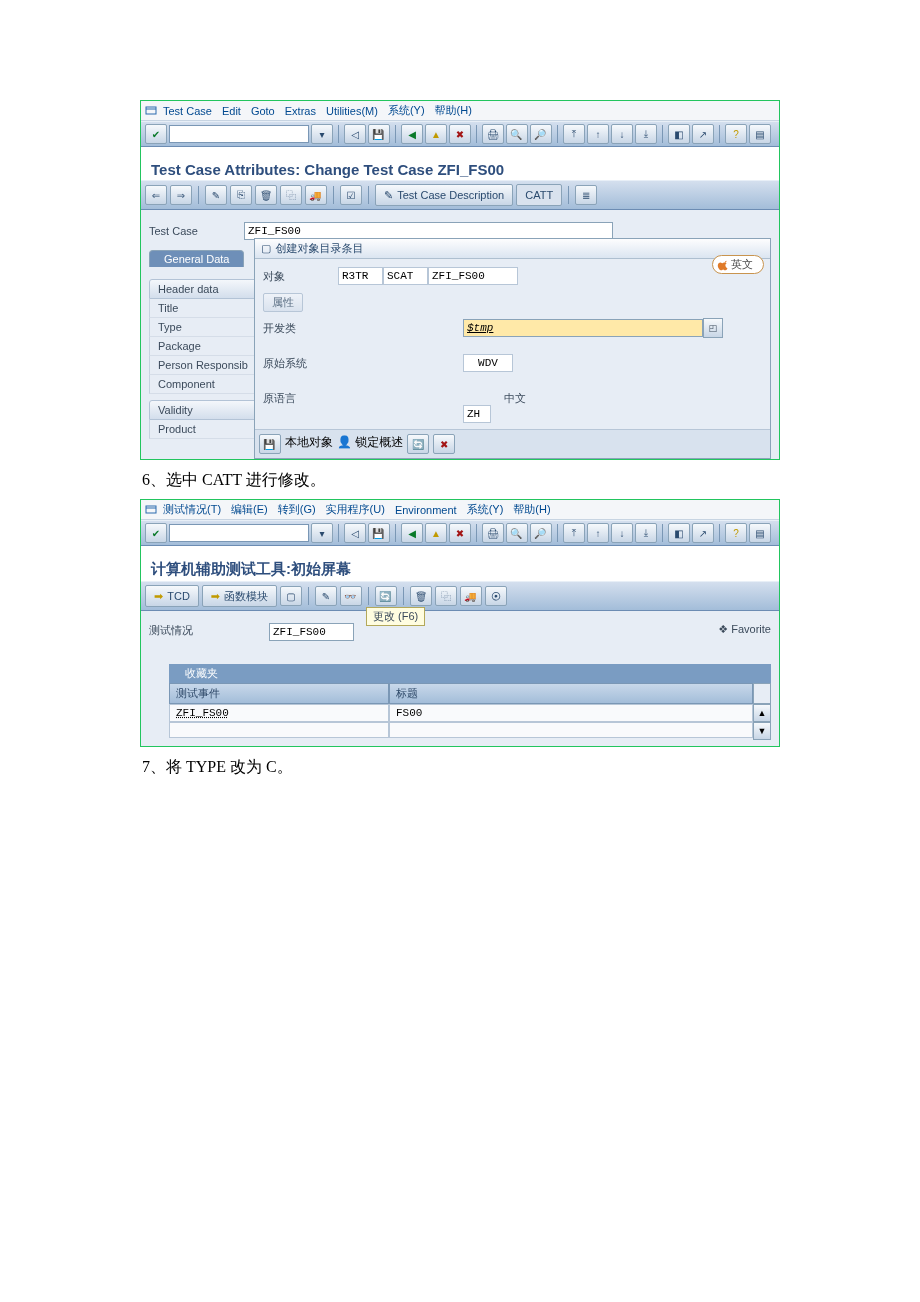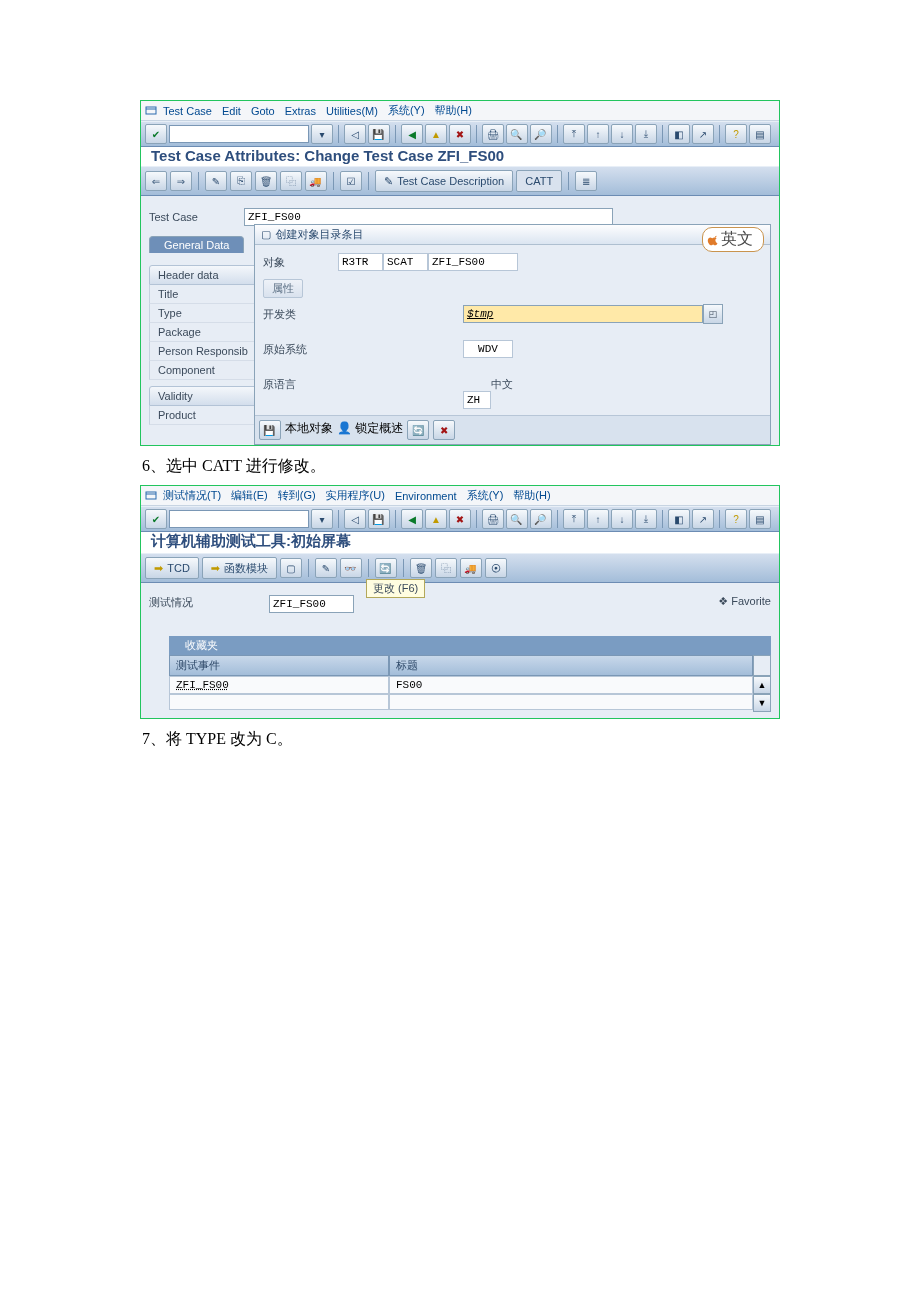--- a/index.html
+++ b/index.html
@@ -69,21 +69,21 @@
     cursor: pointer;
   }
   .tbtn.grn { color: #0a7a2a; }
   .tbtn.red { color: #a31515; }
   .tbtn.yel { color: #c19a00; }
   .divider { width:1px; height:18px; background:#7a97b5; margin:0 3px; }
   .title-area {
     font-size: 15px;
     font-weight: bold;
     color: #2e4e7d;
-    padding: 0 10px 2px 10px;
+    padding: 14px 10px 2px 10px;
     background: #fff;
   }
   .appbar {
     display: flex;
     align-items: center;
     background: linear-gradient(#d4dfee,#a3bdd9);
     border-top: 1px solid #e8eff7;
     border-bottom: 1px solid #6c8cb3;
     padding: 3px 4px;
     gap: 3px;
@@ -202,27 +202,27 @@
   }
   .popup-footer {
     display:flex;
     gap:4px;
     padding:4px;
     border-top:1px solid #b7c6d7;
     background:#d8e2ee;
   }
   .lang-pill {
     position:absolute;
-    top:2px;
+    top:16px;
     right:6px;
     background:#fff;
     border:1px solid #c9944e;
     border-radius:10px;
     padding:1px 10px 1px 4px;
-    font-size:16px;
+    font-size:11px;
     color:#4a4a4a;
     display:flex;
     align-items:center;
   }
   .lang-pill svg { width:14px; height:14px; }
   .main-wrap { position: relative; }
   .para {
     font-family: "SimSun","Songti SC",serif;
     font-size: 16px;
     margin: 10px 2px 8px 2px;
@@ -390,21 +390,21 @@
                 <span class="search-help">◰</span>
               </div>
               <div style="height:12px"></div>
               <div class="fld-row">
                 <span style="width:200px">原始系统</span>
                 <input class="popup-input ro" style="width: 50px; text-align: center;" value="WDV">
               </div>
               <div class="fld-row">
                 <span style="width:200px">原语言</span>
                 <input class="popup-input ro" style="width: 28px; margin-top: 31px;" value="ZH">
-                <span style="margin-left:0">中文</span>
+                <span style="margin-left:13px">中文</span>
               </div>
             </div>
             <div class="popup-footer">
               <span class="tbtn">💾</span>
               <span class="txtbtn">本地对象</span>
               <span class="txtbtn">
                 <span>👤</span>
                 <span>锁定概述</span>
               </span>
               <span class="tbtn">🔄</span>

